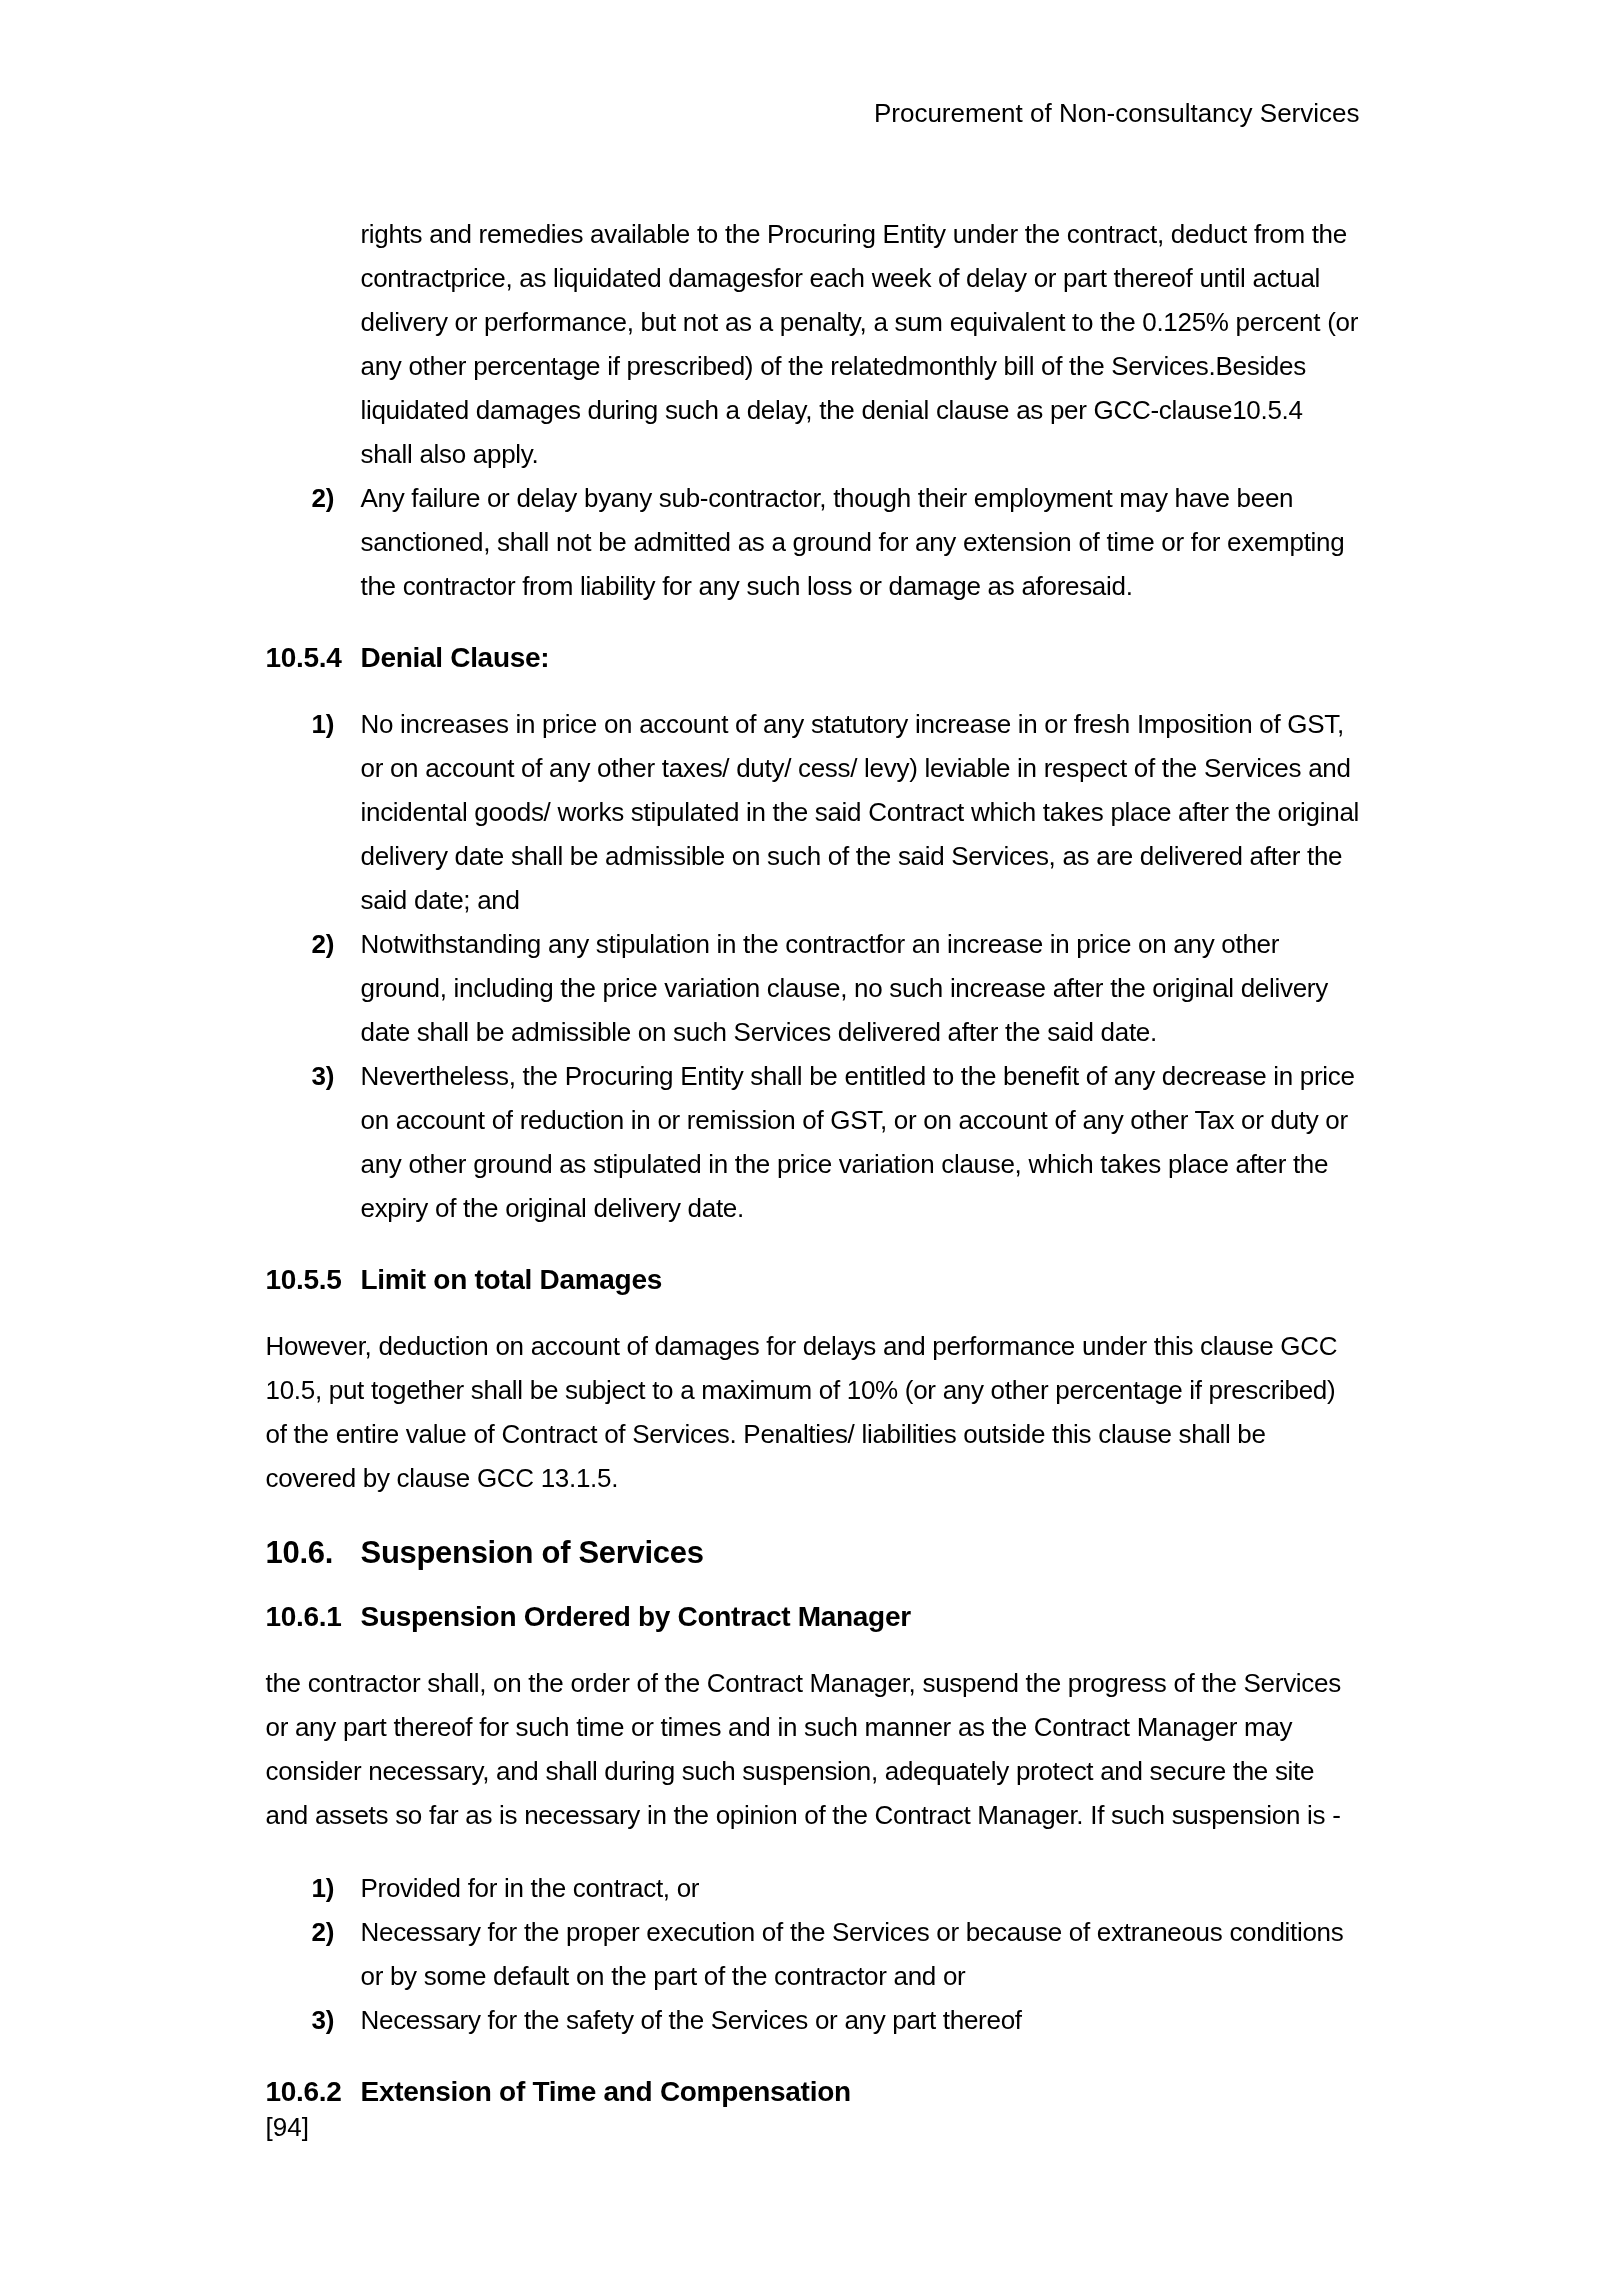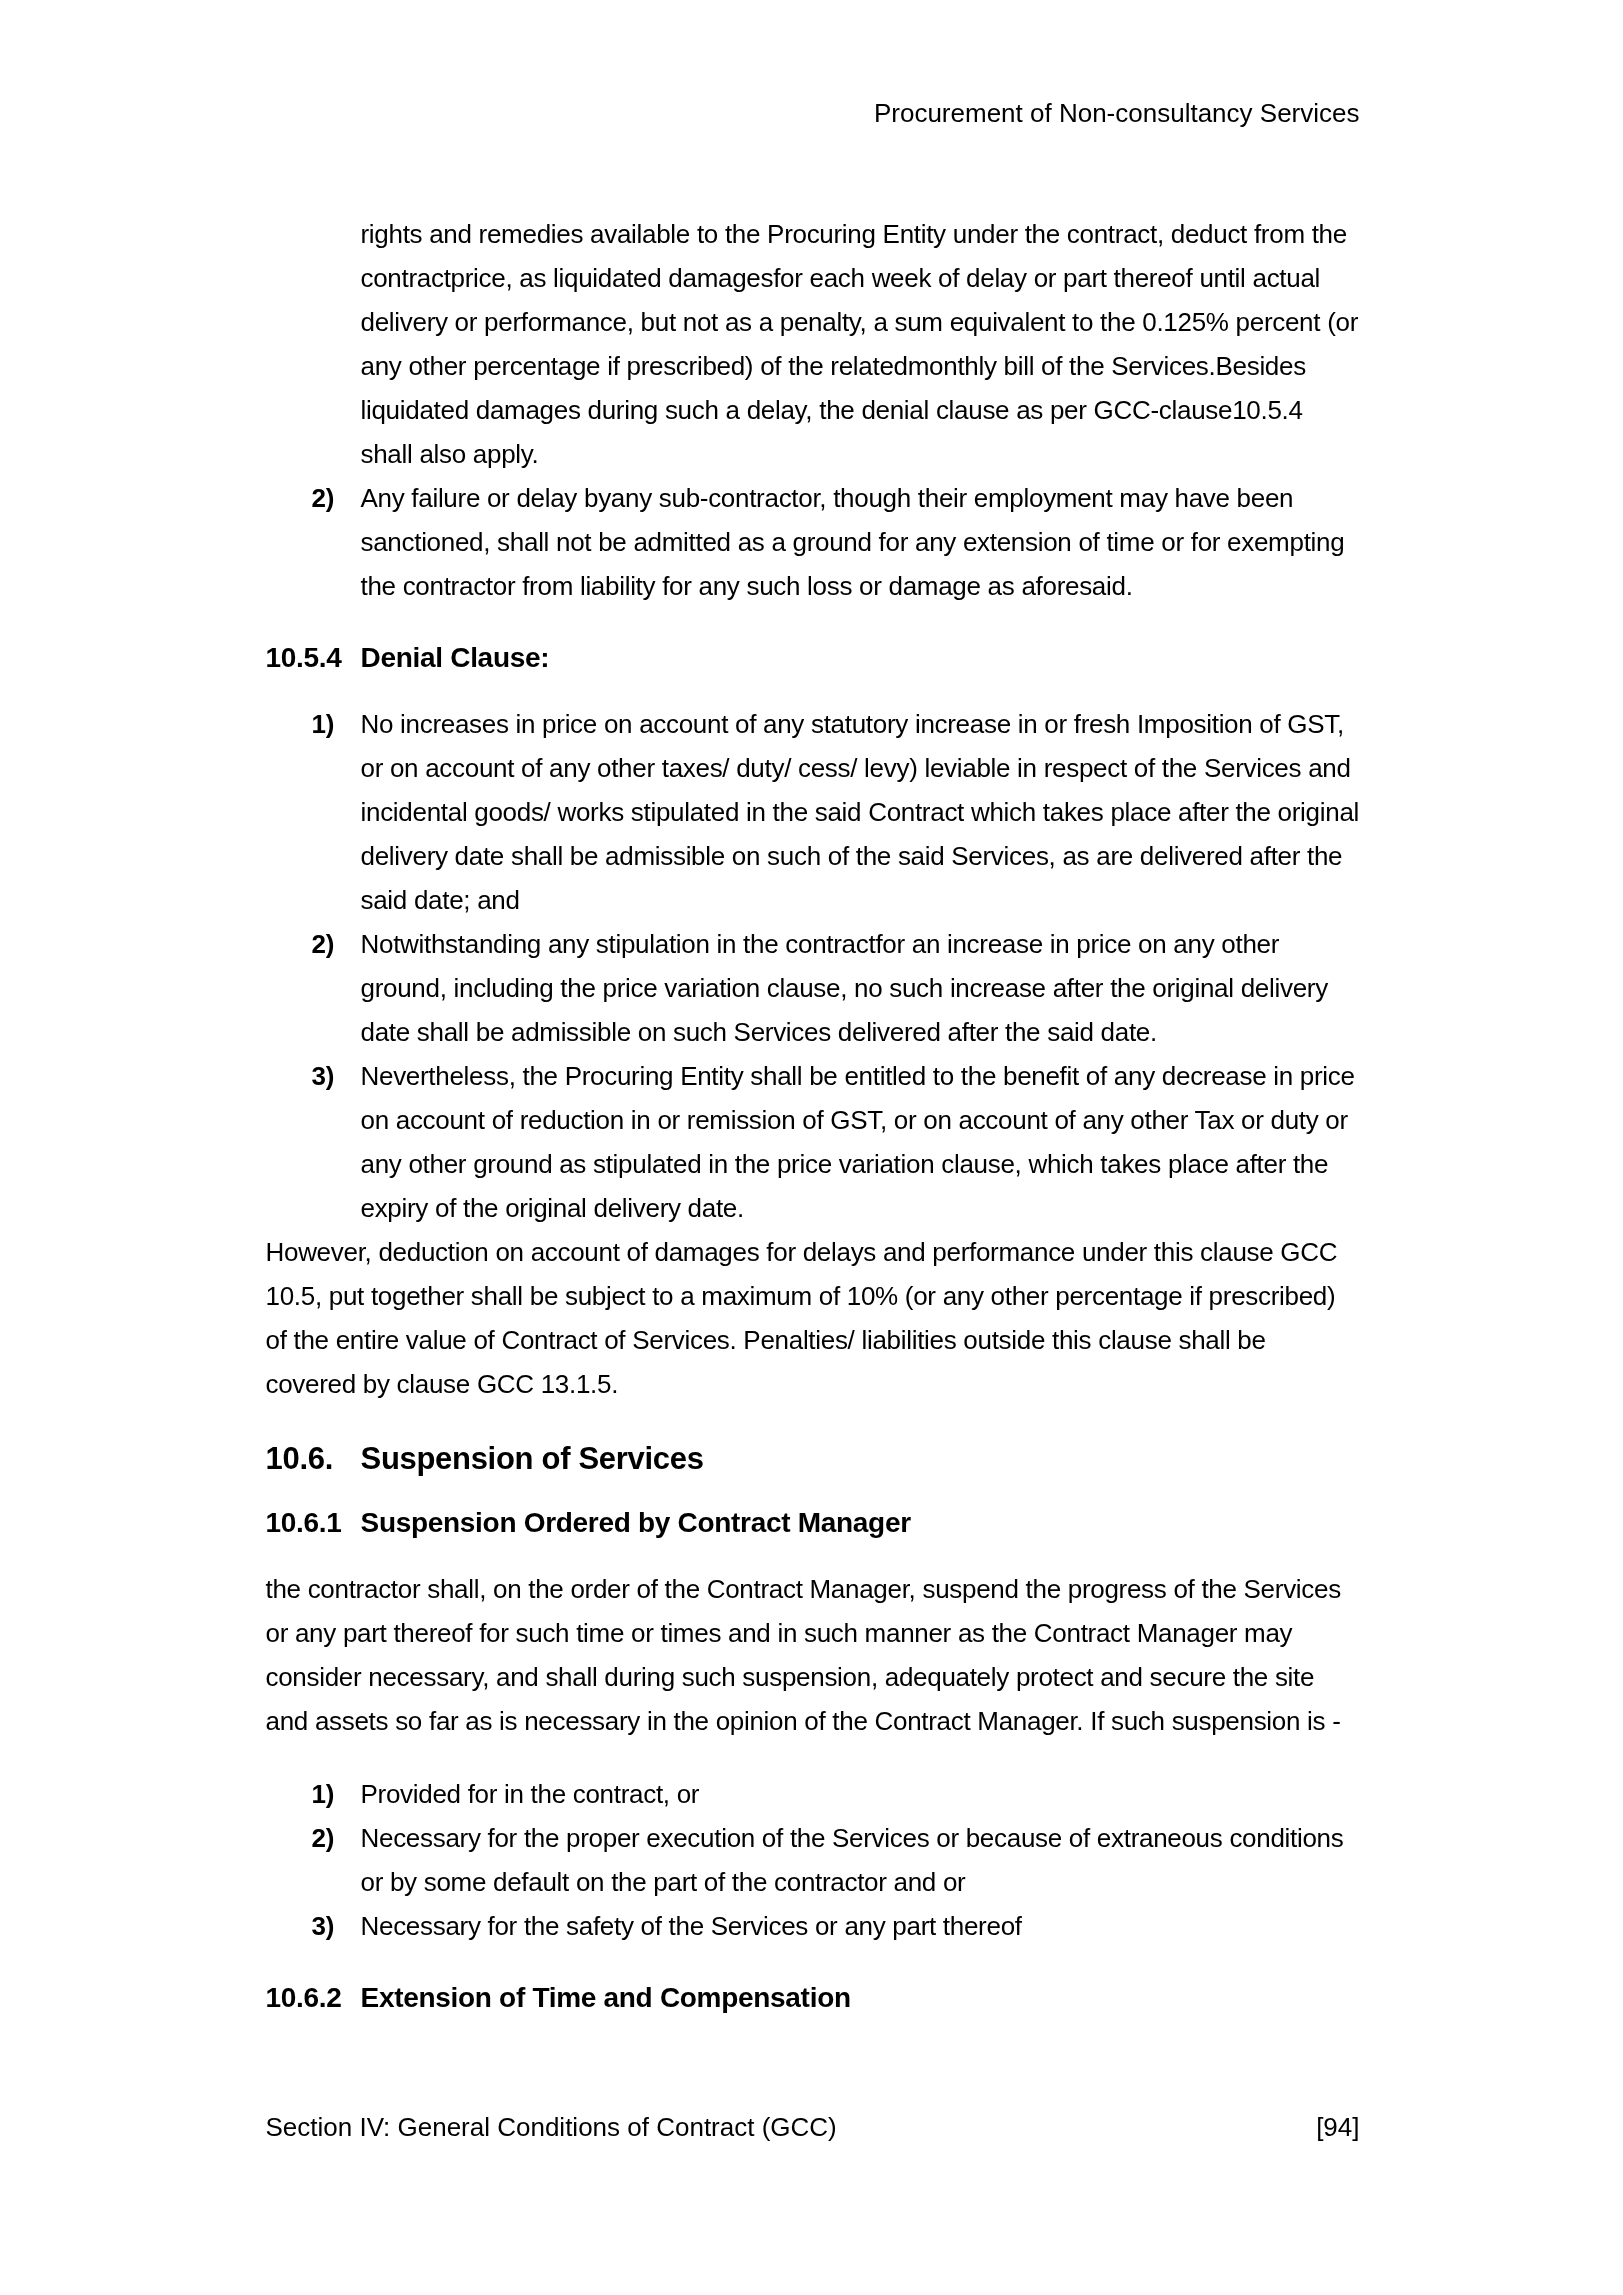--- a/index.html
+++ b/index.html
@@ -110,20 +110,24 @@
     </div>
     <div class="list-item">
       <span class="marker">2)</span>
       <span class="item-text">Notwithstanding any stipulation in the contractfor an increase in price on any other ground, including the price variation clause, no such increase after the original delivery date shall be admissible on such Services delivered after the said date.</span>
     </div>
     <div class="list-item">
       <span class="marker">3)</span>
       <span class="item-text">Nevertheless, the Procuring Entity shall be entitled to the benefit of any decrease in price on account of reduction in or remission of GST, or on account of any other Tax or duty or any other ground as stipulated in the price variation clause, which takes place after the expiry of the original delivery date.</span>
     </div>
 
+    <div class="h3">
+      <span class="num">10.5.5</span>
+      <span class="title">Limit on total Damages</span>
+    </div>
 
     <p class="body-text">However, deduction on account of damages for delays and performance under this clause GCC 10.5, put together shall be subject to a maximum of 10% (or any other percentage if prescribed) of the entire value of Contract of Services. Penalties/ liabilities outside this clause shall be covered by clause GCC 13.1.5.</p>
 
     <div class="h2">
       <span class="num">10.6.</span>
       <span class="title">Suspension of Services</span>
     </div>
 
     <div class="h3 heading-tight">
       <span class="num">10.6.1</span>
@@ -146,18 +150,17 @@
     </div>
 
     <div class="h3">
       <span class="num">10.6.2</span>
       <span class="title">Extension of Time and Compensation</span>
     </div>
 
   </div>
 
   <div class="footer">
-    <span>Section IV: General Conditions of Contract (GCC)</span>
     <span>[94]</span>
   </div>
 
 </div>
 
 
 </body></html>

